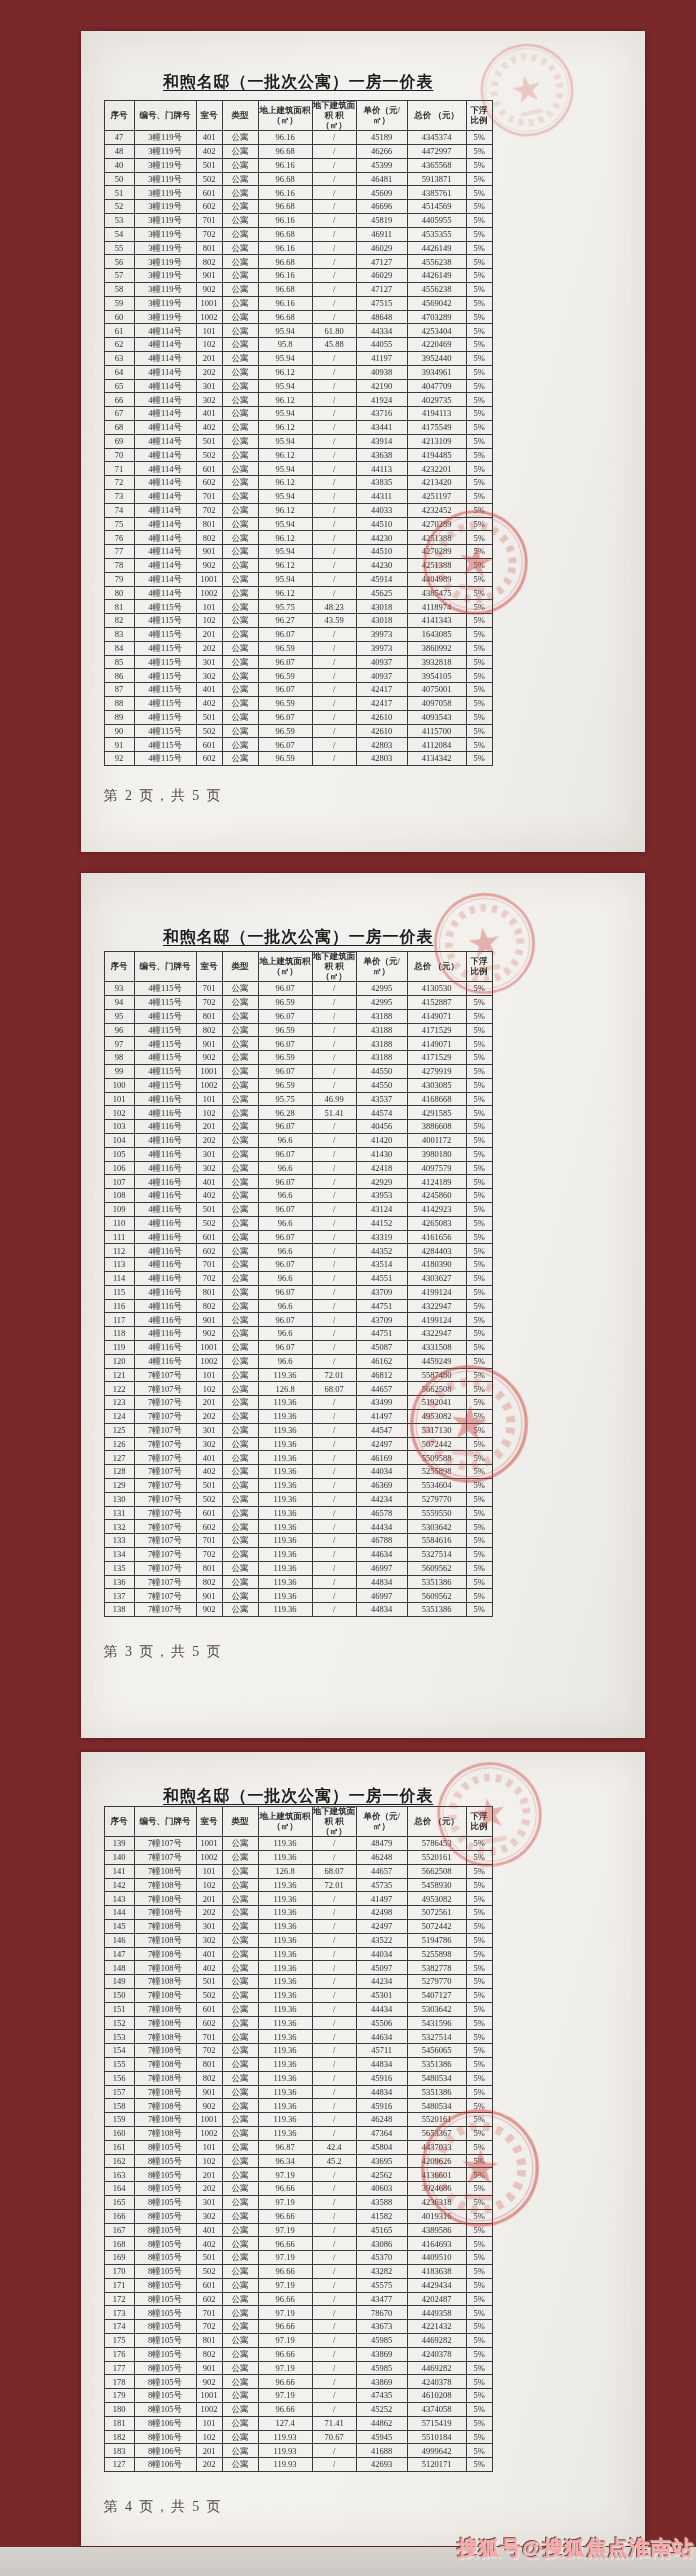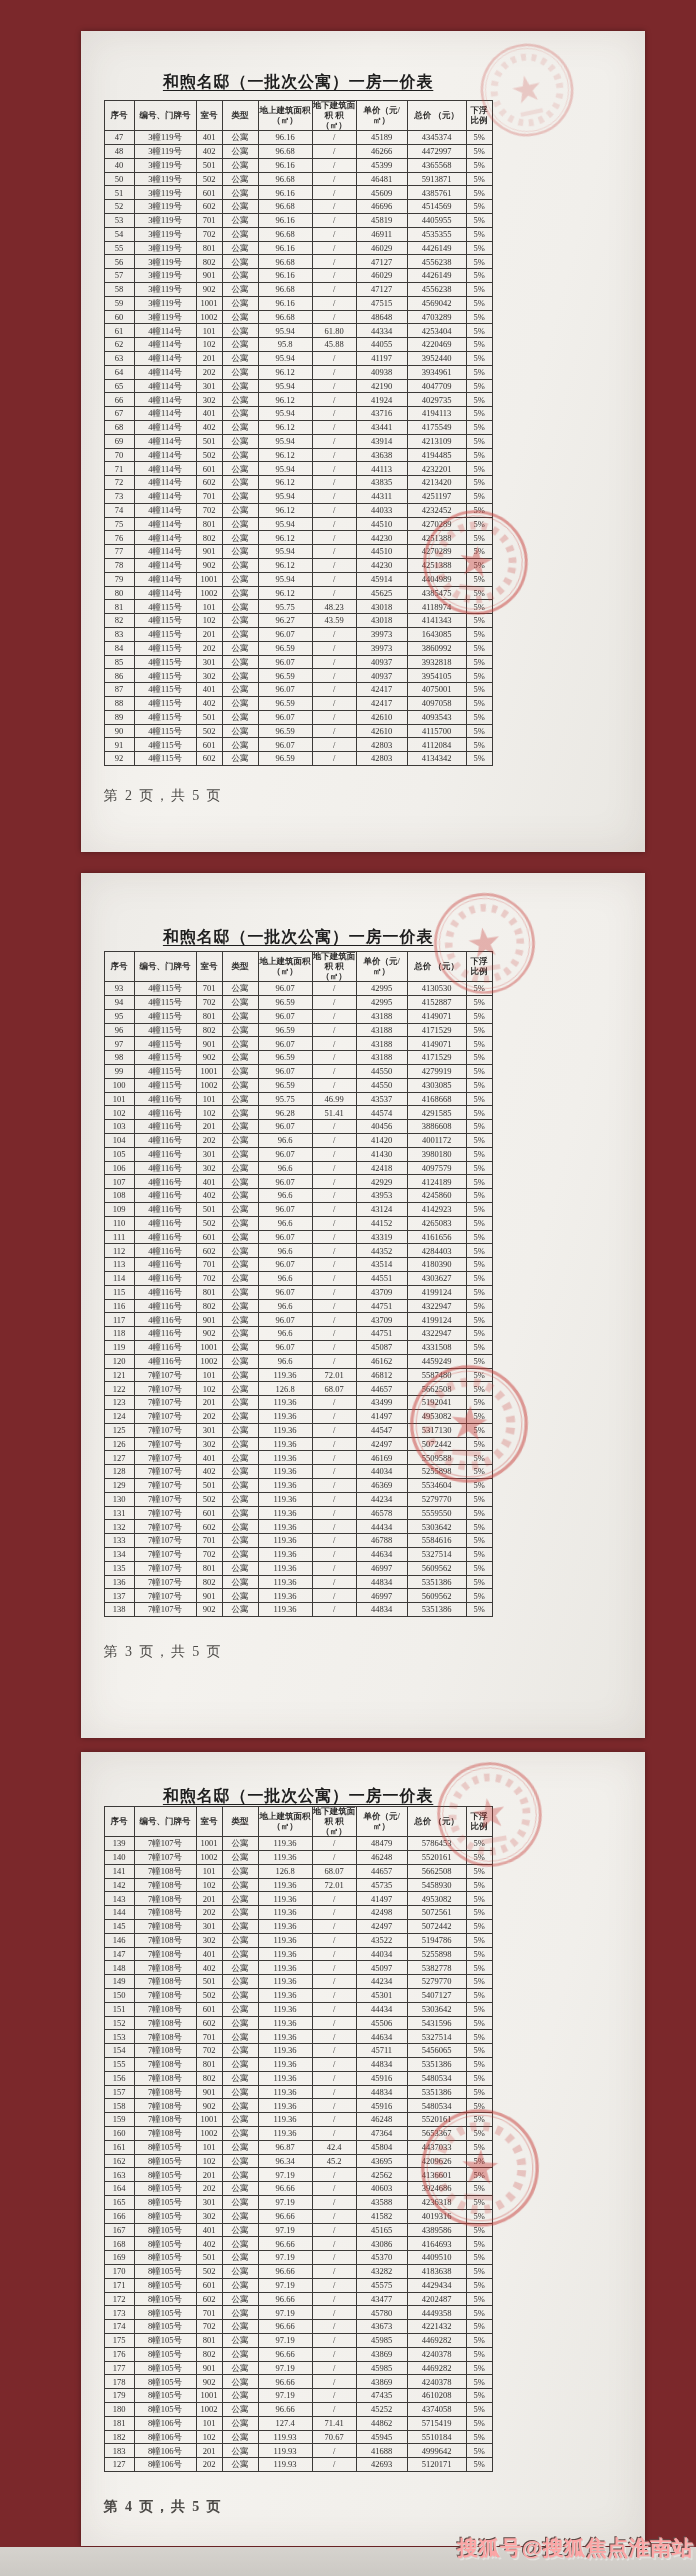--- a/index.html
+++ b/index.html
@@ -44,21 +44,21 @@
   table.price td{height:12.8px;font-size:8.5px;line-height:1;}
   .col-xh{width:30px;}  .col-bh{width:62px;}  .col-sh{width:26px;}
   .col-lx{width:36px;}  .col-ds{width:54px;}  .col-dx{width:44px;}
   .col-dj{width:51px;}  .col-zj{width:59px;}  .col-fl{width:26px;}
   .page-footer{
     position:absolute;left:22.6px;width:389px;text-align:left;
     font-size:14px;color:#4c4a47;letter-spacing:1.9px;
   }
   #page1 .page-footer{top:756px;}
   #page2 .page-footer{top:770px;}
-  #page3 .page-footer{top:746px;font-weight:bold;}
+  #page3 .page-footer{top:746px;}
   .stamp{position:absolute;color:#c8403c;filter:blur(0.4px);pointer-events:none;}
   .stamp.faint{opacity:.26;}
   .stamp.soft{opacity:.42;}
   .stamp.strong{opacity:.5;}
   .bottom-strip{
     position:absolute;left:0;top:2547px;width:696px;height:29px;
     background:linear-gradient(180deg,#d6d3ce,#ccc9c4);
   }
   .sohu-watermark{
     position:absolute;right:2.8px;top:2534px;
@@ -1564,21 +1564,21 @@
             <td>4202487</td>
             <td>5%</td>
           </tr>
           <tr>
             <td>173</td>
             <td>8幢105号</td>
             <td>701</td>
             <td>公寓</td>
             <td>97.19</td>
             <td>/</td>
-            <td>45780</td>
+            <td>78670</td>
             <td>4449358</td>
             <td>5%</td>
           </tr>
           <tr>
             <td>174</td>
             <td>8幢105号</td>
             <td>702</td>
             <td>公寓</td>
             <td>96.66</td>
             <td>/</td>

